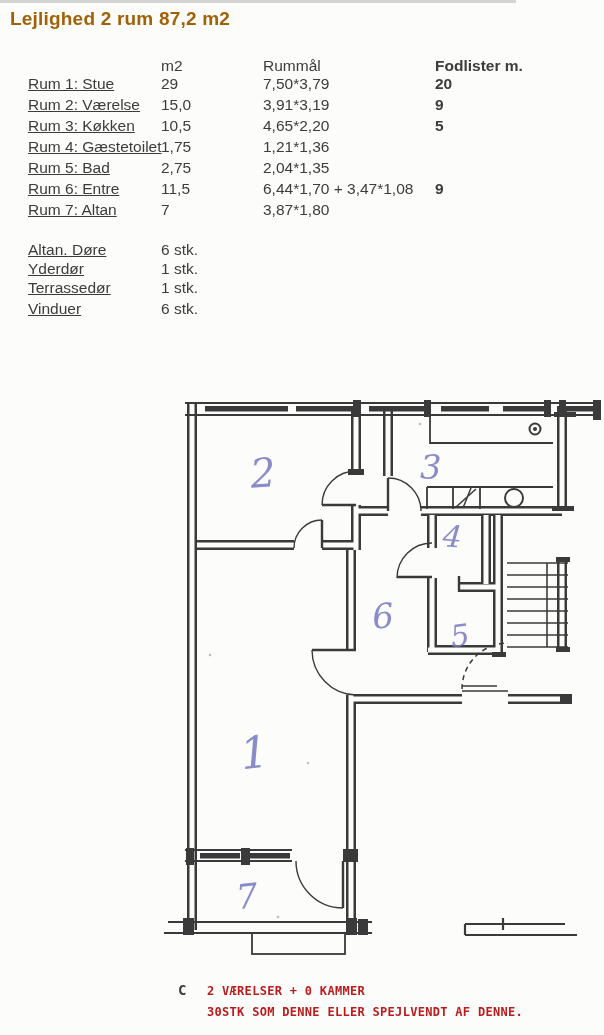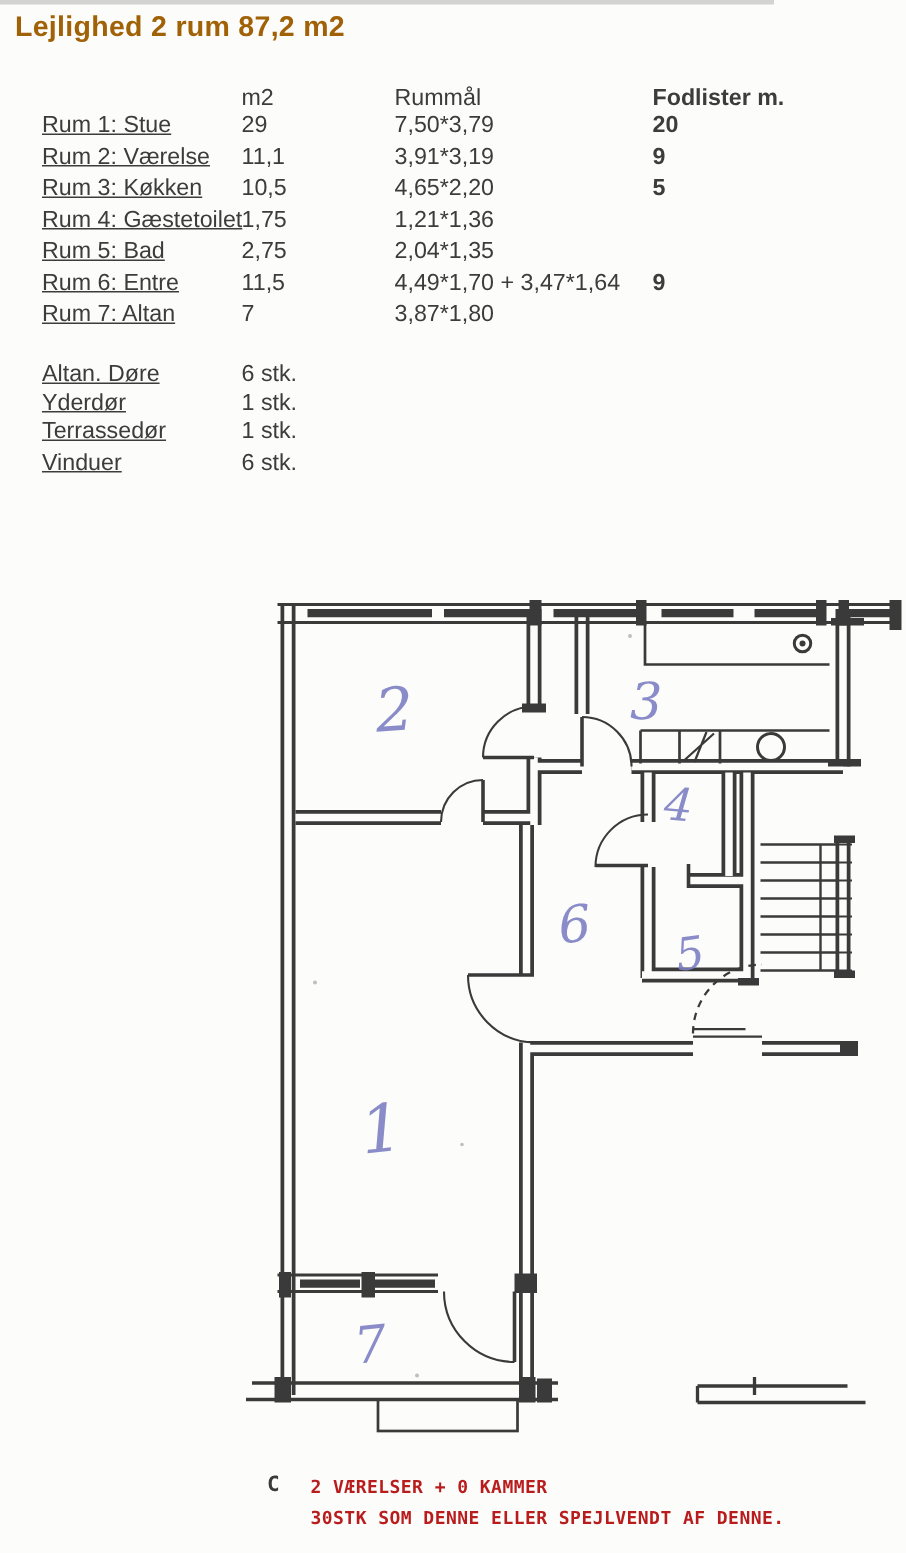--- a/index.html
+++ b/index.html
@@ -44,21 +44,21 @@
     <span class="c3">Fodlister m.</span>
   </div>
   <div class="row" style="top:75px">
     <span class="c0">Rum 1: Stue</span>
     <span class="c1">29</span>
     <span class="c2">7,50*3,79</span>
     <span class="c3">20</span>
   </div>
   <div class="row" style="top:96px">
     <span class="c0">Rum 2: Værelse</span>
-    <span class="c1">11,1</span>
+    <span class="c1">15,0</span>
     <span class="c2">3,91*3,19</span>
     <span class="c3">9</span>
   </div>
   <div class="row" style="top:117px">
     <span class="c0">Rum 3: Køkken</span>
     <span class="c1">10,5</span>
     <span class="c2">4,65*2,20</span>
     <span class="c3">5</span>
   </div>
   <div class="row" style="top:138px">
@@ -69,21 +69,21 @@
   </div>
   <div class="row" style="top:159px">
     <span class="c0">Rum 5: Bad</span>
     <span class="c1">2,75</span>
     <span class="c2">2,04*1,35</span>
     <span class="c3"></span>
   </div>
   <div class="row" style="top:180px">
     <span class="c0">Rum 6: Entre</span>
     <span class="c1">11,5</span>
-    <span class="c2">4,49*1,70 + 3,47*1,64</span>
+    <span class="c2">6,44*1,70 + 3,47*1,08</span>
     <span class="c3">9</span>
   </div>
   <div class="row" style="top:201px">
     <span class="c0">Rum 7: Altan</span>
     <span class="c1">7</span>
     <span class="c2">3,87*1,80</span>
     <span class="c3"></span>
   </div>
 
   <div class="row" style="top:241px">

